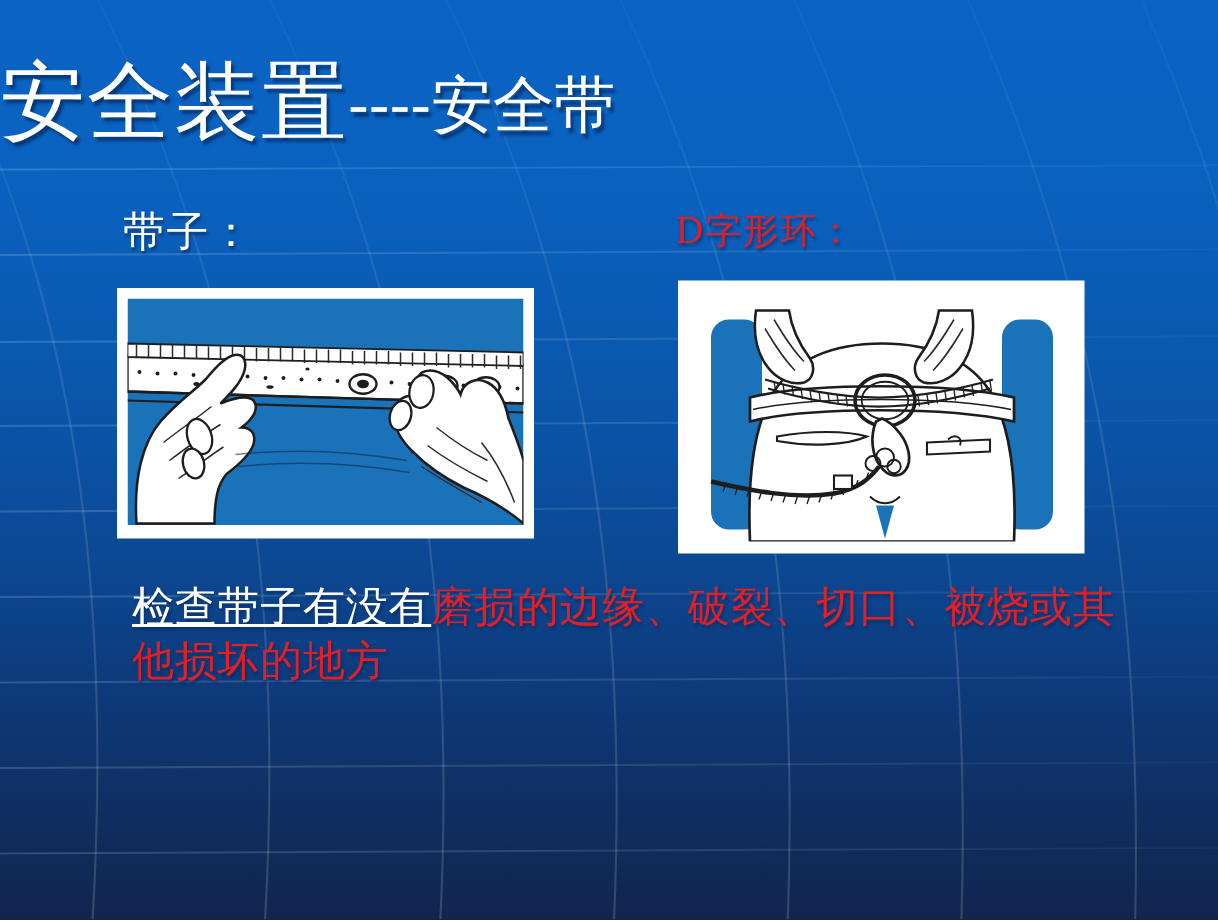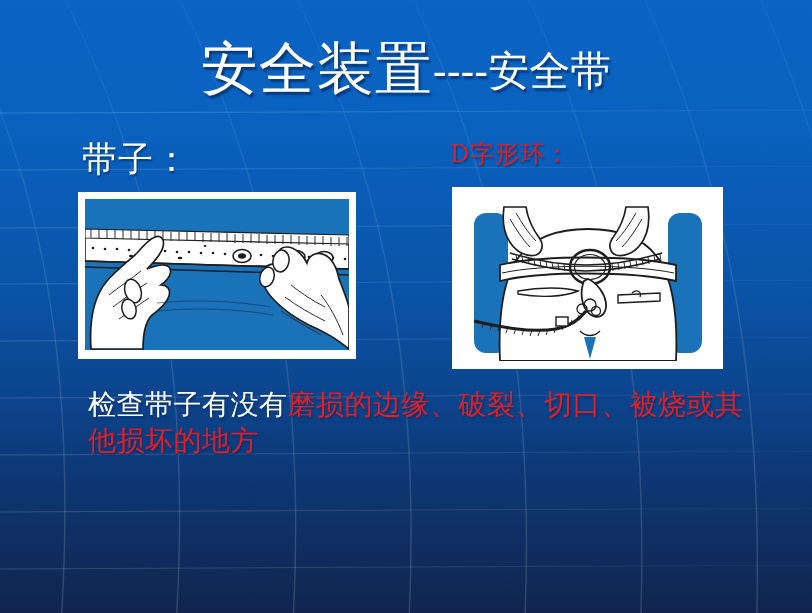--- a/index.html
+++ b/index.html
@@ -32,21 +32,21 @@
     pointer-events: none;
   }
   .globe svg { display:block; width:812px; height:613px; }
 
   
   .title-row {
     position: absolute;
     left: 0;
     top: 40px;
     width: 812px;
-    text-align: center;
+    text-align: left;
     white-space: nowrap;
   }
   .title-main {
     font-size: 57px;
     line-height: 1;
     color: #ffffff;
     letter-spacing: 1px;
     text-shadow: 2px 3px 2px rgba(6,42,92,0.75);
     font-weight: normal;
   }
@@ -58,21 +58,21 @@
     text-shadow: 2px 3px 2px rgba(6,42,92,0.75);
     position: relative;
     top: -3px;
   }
 
   
   .label-left {
     position: absolute;
     left: 82px;
     top: 136px;
-    font-size: 35px;
+    font-size: 28px;
     color: #ffffff;
     text-shadow: 1px 2px 2px rgba(6,42,92,0.7);
     letter-spacing: 1px;
   }
   .label-right {
     position: absolute;
     left: 450px;
     top: 138px;
     font-size: 24px;
     color: #e31f26;
@@ -107,21 +107,21 @@
   .caption {
     position: absolute;
     left: 88px;
     top: 387px;
     width: 672px;
     font-size: 28px;
     line-height: 1.30;
     letter-spacing: 0.5px;
     text-shadow: 1px 2px 2px rgba(6,42,92,0.65);
   }
-  .cap-white { color: #ffffff; }
+  .cap-white { color: #ffffff; text-decoration: underline; }
   .cap-red   { color: #e31f26; }
 </style>
 </head>
 <body>
 
 <div class="slide">
 
   <div class="globe">
     <svg viewBox="0 0 812 613" xmlns="http://www.w3.org/2000/svg" aria-hidden="true">
       <defs>

